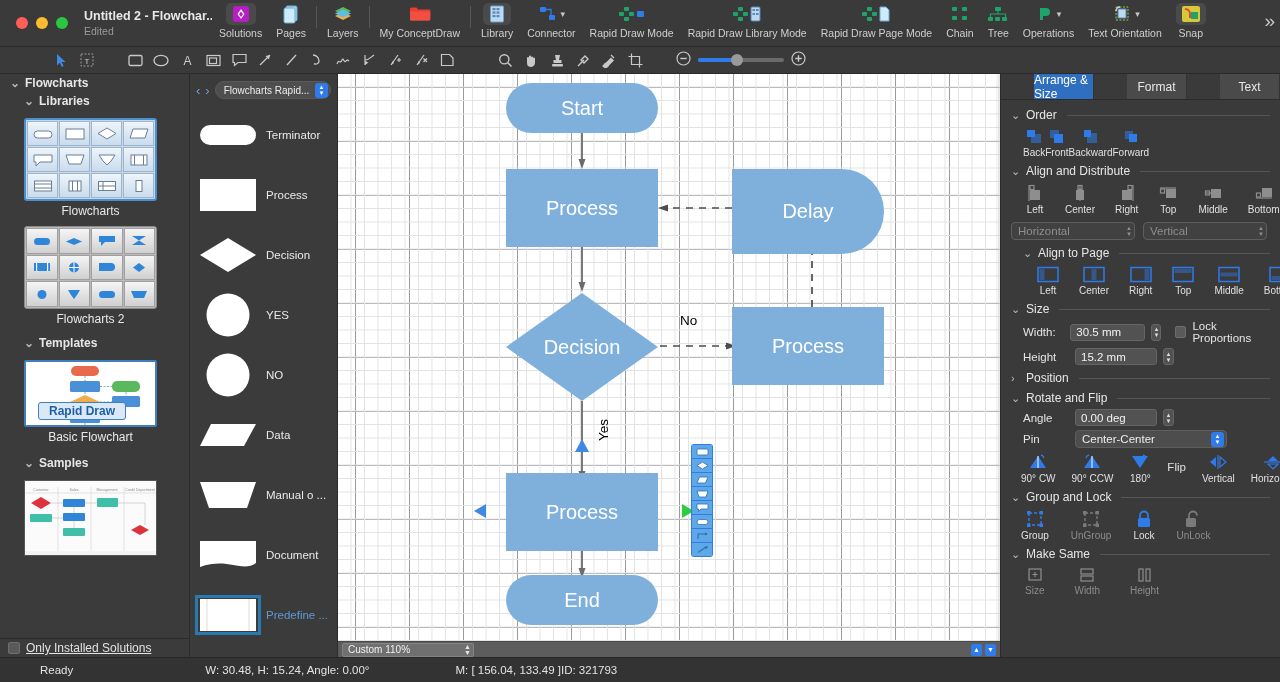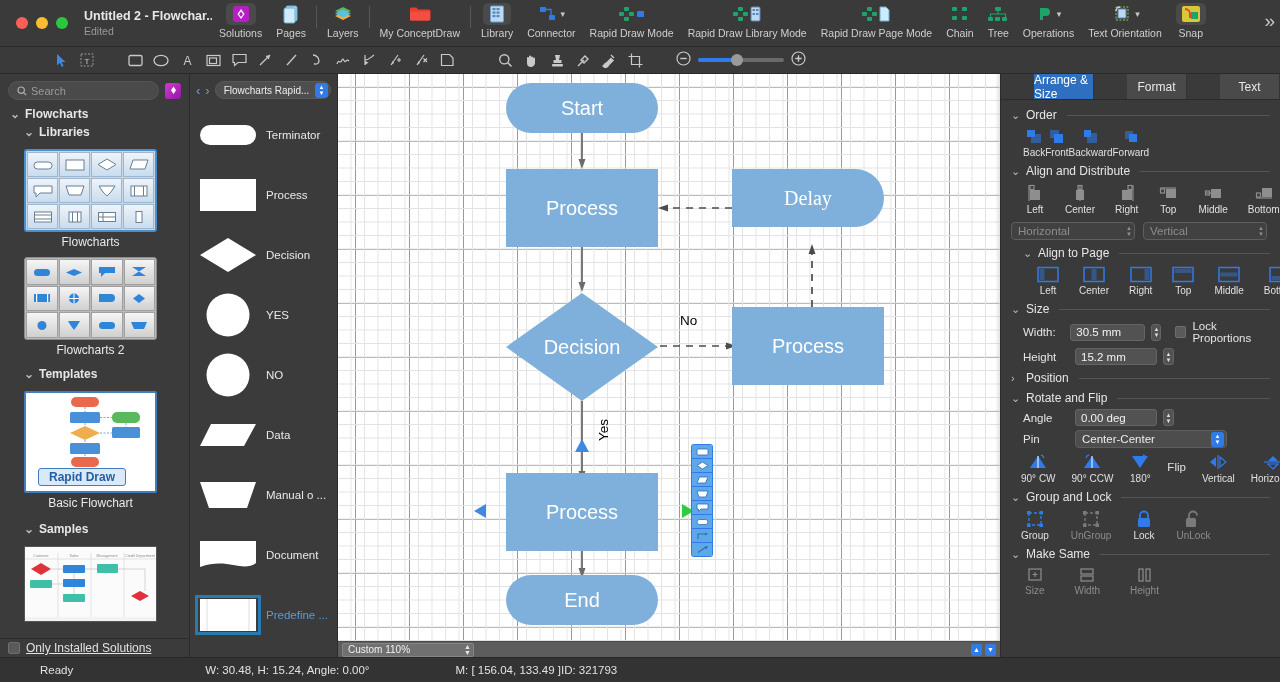--- a/index.html
+++ b/index.html
@@ -70,21 +70,21 @@
   .libthumb { width: 133px; margin: 8px 0 0 24px; }
   .libgrid {
     width:133px; height: 83px; background:#c8d8e8; border:2px solid #4a8fd0; border-radius:3px;
     display:grid; grid-template-columns: repeat(4,1fr); grid-template-rows: repeat(3,1fr); gap:1px; padding:1px;
   }
   .libgrid.nosel { border:1px solid #8b8b8b; background:#b9b9b9; }
   .libcell { background: linear-gradient(180deg,#eef4fa,#c9dcee); display:flex;align-items:center;justify-content:center;border:1px solid #9fb6cc;}
   .libcell.g2 { background: linear-gradient(180deg,#f5f5f5,#d0d0d0); border:1px solid #a0a0a0;}
   .libcaption { text-align:center; color:#e9e9e9; font-size:12px; margin-top:3px; }
   .tplthumb {
-    width:133px;height:102px;margin:8px 0 0 24px;background:#ffffff;border:2px solid #3f7fbd;border-radius:2px;
+    width:133px;height:67px;margin:8px 0 0 24px;background:#ffffff;border:2px solid #3f7fbd;border-radius:2px;
     position:relative; overflow:hidden;
   }
   .smpthumb {
     width:133px;height:auto;margin:8px 0 0 24px;background:#f3f3f3;border:1px solid #555;
     position:relative; overflow:hidden;
   }
   .sidefoot {
     height: 19px; background:#3b3b3b; border-top:1px solid #2b2b2b; display:flex; align-items:center; gap:6px; padding-left:8px;
   }
   .cbox { width:12px;height:12px;background:#5a5a5a;border:1px solid #6e6e6e;border-radius:2px;}
@@ -527,34 +527,20 @@
       <div><svg width="15" height="15" viewBox="0 0 15 15">
             <circle cx="7.5" cy="7.5" r="6.5" fill="none" stroke="#c9c9c9" stroke-width="1.2"></circle>
             <path d="M4.3 7.5 h6.4 M7.5 4.3 v6.4" stroke="#c9c9c9" stroke-width="1.4"></path>
           </svg></div>
     </div>
   </div>
 
   <div class="body">
 
     <div class="sidebar">
-      <div class="searchrow">
-        <div class="searchbox">
-          <svg width="10" height="10" viewBox="0 0 10 10">
-              <circle cx="4.2" cy="4.2" r="3.2" fill="none" stroke="#b0b0b0" stroke-width="1.2"></circle>
-              <path d="M6.6 6.6 L9.2 9.2" stroke="#b0b0b0" stroke-width="1.2"></path>
-            </svg>
-          <span class="ph">Search</span>
-        </div>
-        <div class="solbtn">
-          <svg width="11" height="11" viewBox="0 0 11 11">
-              <path d="M5.5 1.5 L8 5.2 L5.5 9 L3 5.2 Z" fill="#fff"></path>
-            </svg>
-        </div>
-      </div>
 
       <div class="sidescroll">
         <div class="tree-row l0">
           <span class="tw">⌄</span>
           <span>Flowcharts</span>
         </div>
         <div class="tree-row l1">
           <span class="tw">⌄</span>
           <span>Libraries</span>
         </div>
@@ -875,21 +861,21 @@
         </svg>
 
         <div class="node term" style="left:168px;top:9px;width:152px;height:50px;align-items:center;">
           <span>Start</span>
         </div>
 
         <div class="node" style="left:168px;top:95px;width:152px;height:78px;">
           <span>Process</span>
         </div>
 
-        <div class="node delay" style="left:394px;top:95px;width:152px;height:58px;font-family:Liberation Serif, serif;">
+        <div class="node delay" style="left:394px;top:95px;width:152px;height:85px;">
           <span>Delay</span>
         </div>
 
         <div class="diamond" style="left:168px;top:219px;width:152px;height:108px;">
           <svg width="152" height="108" viewBox="0 0 152 108">
               <path d="M76 0 L152 54 L76 108 L0 54 Z" fill="#7fb0dc"></path>
             </svg>
           <div class="dlabel">Decision</div>
         </div>
 

